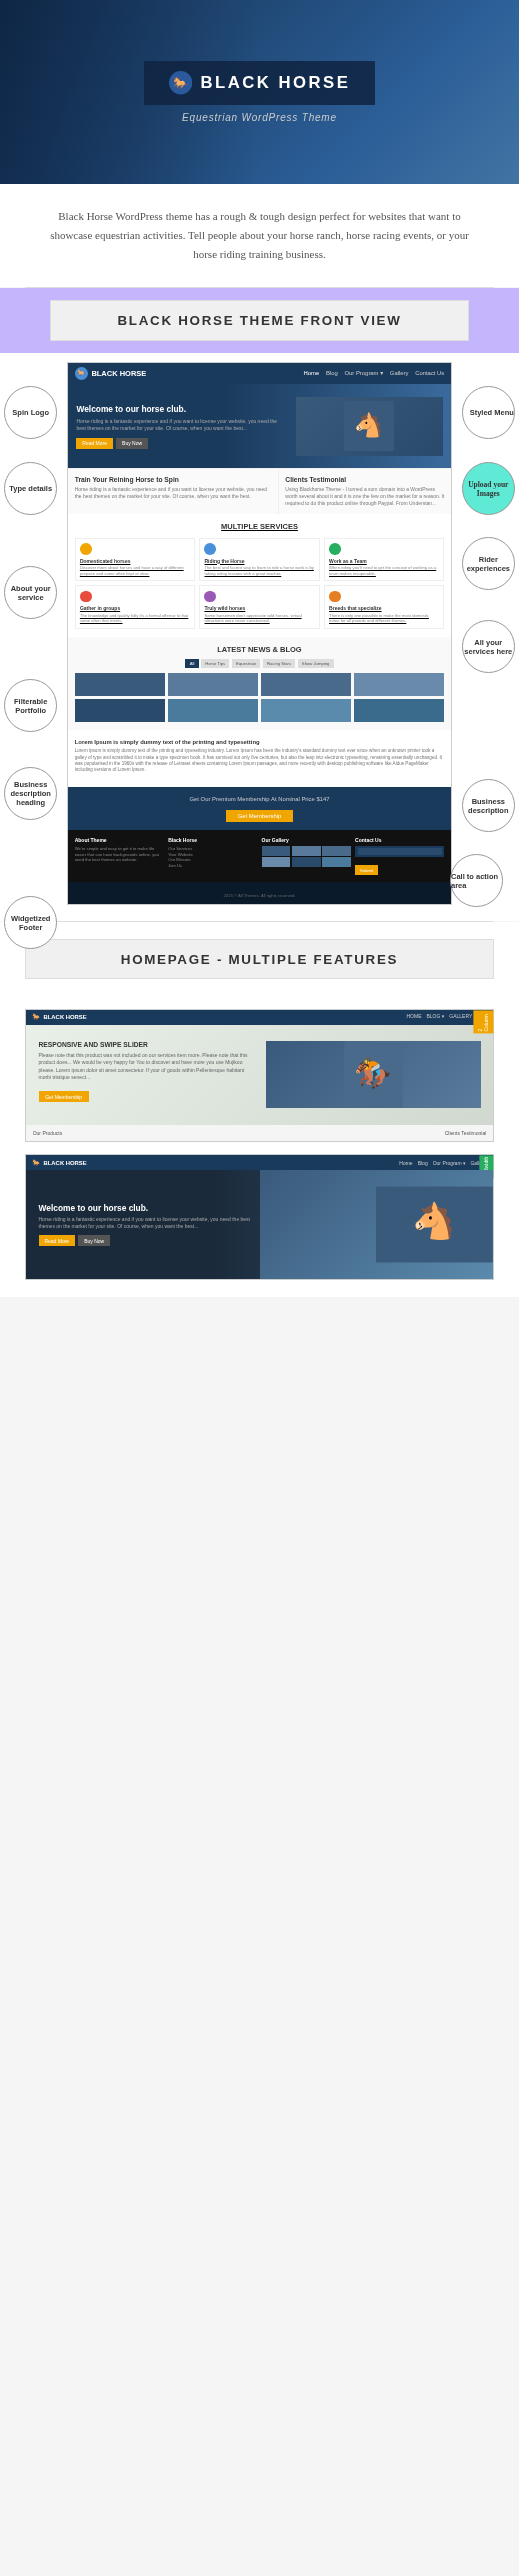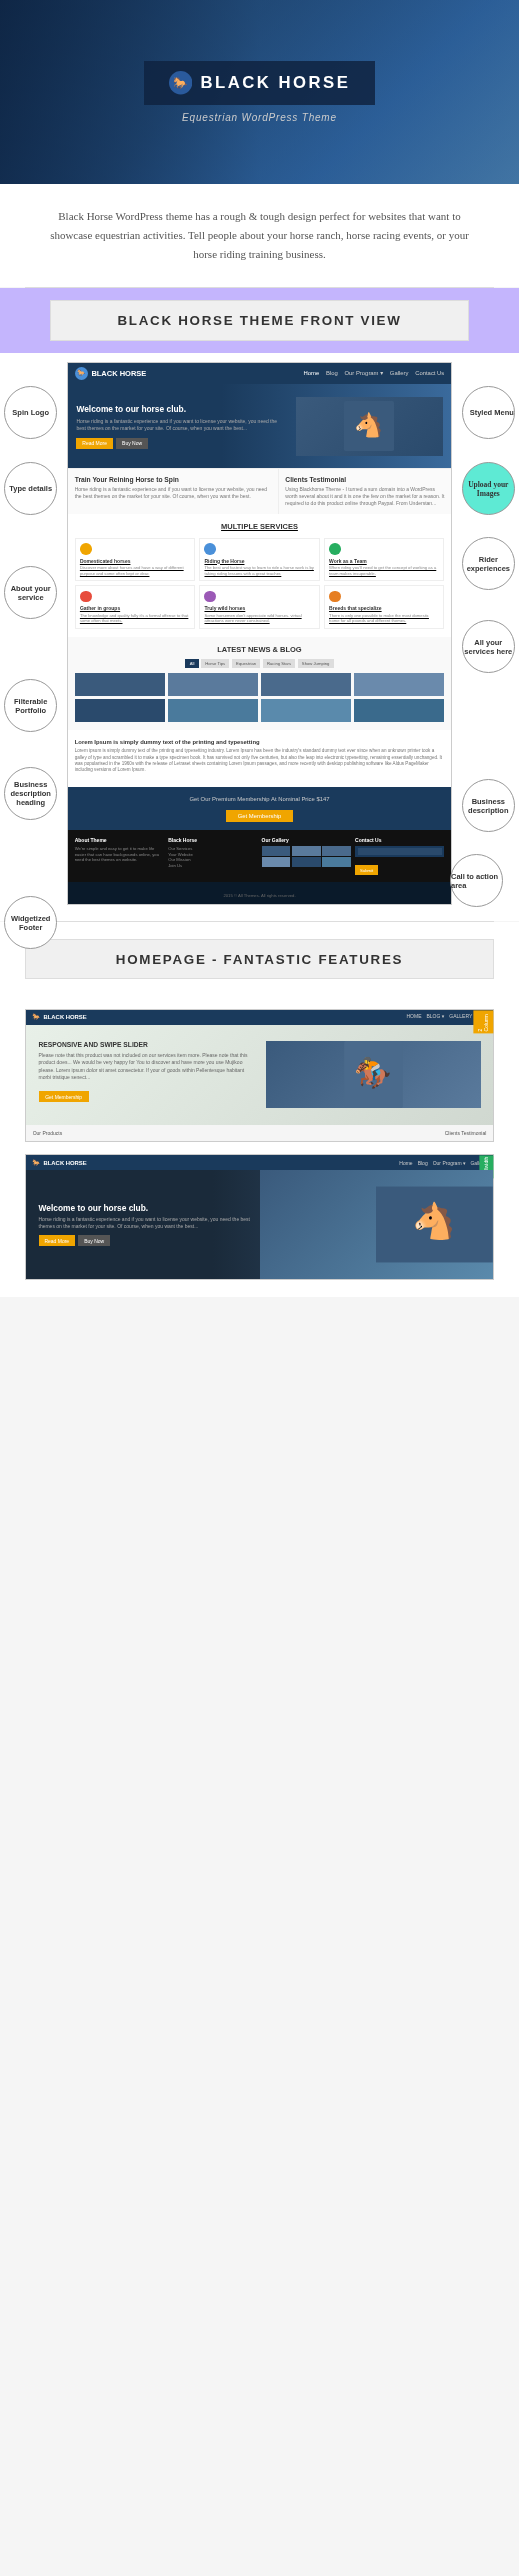--- a/index.html
+++ b/index.html
@@ -756,21 +756,21 @@
       <span class="footer-bar-text">2015 © All Themes. All rights reserved.</span>
     </div>
 
   </div>
 </div>
 
 <hr class="divider-line">
 
 <div class="features-section">
   <div class="features-banner">
-    <span class="features-title">HOMEPAGE - FANTASTIC FEATURES</span>
+    <span class="features-title">HOMEPAGE - MULTIPLE FEATURES</span>
   </div>
 
   <div style="height:12.5px;"></div>
 
 
   <div class="slider-preview-1">
 
     <div class="slider-navbar" style="position:relative;">
       <div class="slider-nav-logo">
         <span style="font-size:6.7px;">🐎</span>

